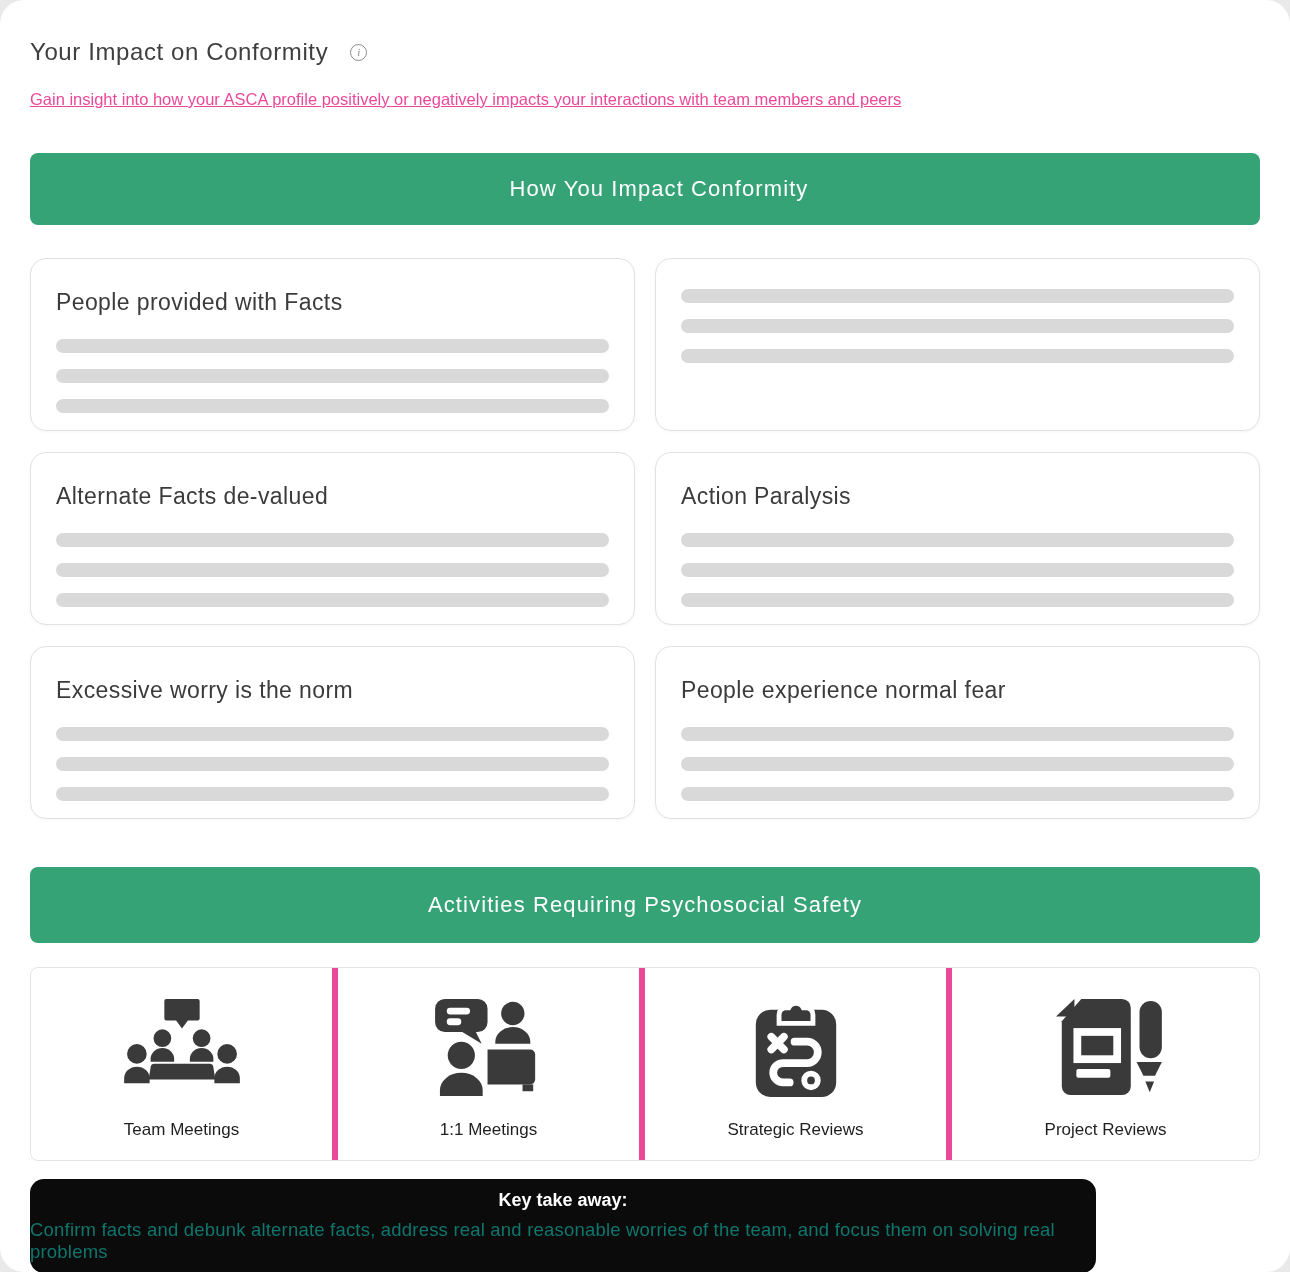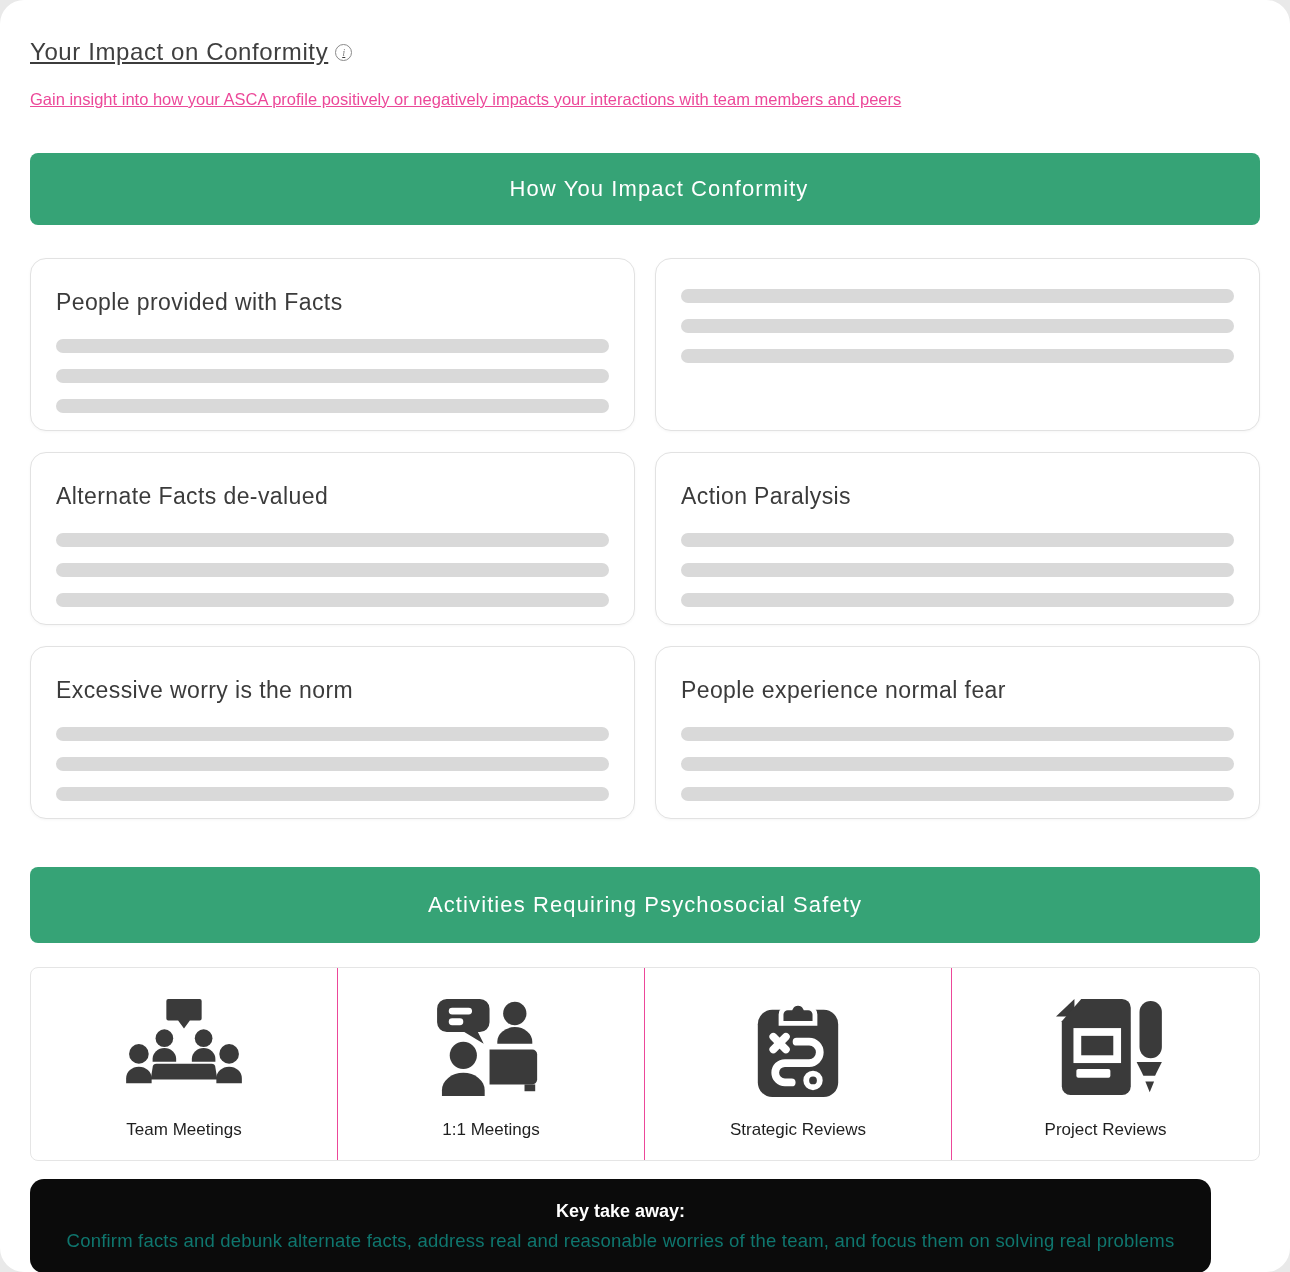--- a/index.html
+++ b/index.html
@@ -11,21 +11,21 @@
   }
   .page {
     width: 1290px;
     height: 1272px;
     background: #ffffff;
     border-radius: 24px;
     padding: 38px 30px 30px 30px;
     overflow: hidden;
   }
   
-  .title-row { display: flex; align-items: center; gap: 7px; margin-bottom: 24px; text-decoration: underline; }
+  .title-row { display: flex; align-items: center; gap: 22px; margin-bottom: 24px; }
   .page-title {
     font-size: 24px;
     font-weight: 400;
     letter-spacing: 0.6px;
     color: #3f3f3f;
   }
   .info-icon {
     width: 17px; height: 17px;
     border: 1.6px solid #8a8a8a;
     border-radius: 50%;
@@ -96,33 +96,33 @@
     border-radius: 8px;
     background: #ffffff;
     overflow: hidden;
   }
   .activity-cell {
     display: flex;
     flex-direction: column;
     align-items: center;
     justify-content: flex-end;
     padding-bottom: 20px;
-    border-right: 1px solid #ec4899;
+    border-right: 6px solid #ec4899;
   }
   .activity-cell:last-child { border-right: none; }
   .activity-icon { height: 112px; margin-bottom: 16px; display: flex; align-items: center; }
   .activity-icon svg { display: block; }
   .activity-label {
     font-size: 17px;
     color: #1f1f1f;
     font-weight: 400;
   }
   
   .takeaway {
-    width: 1181px;
+    width: 1066px;
     height: 94px;
     margin-top: 18px;
     background: #0b0b0b;
     border-radius: 14px;
     color: #ffffff;
     display: flex;
     flex-direction: column;
     align-items: center;
     justify-content: center;
     gap: 8px;

